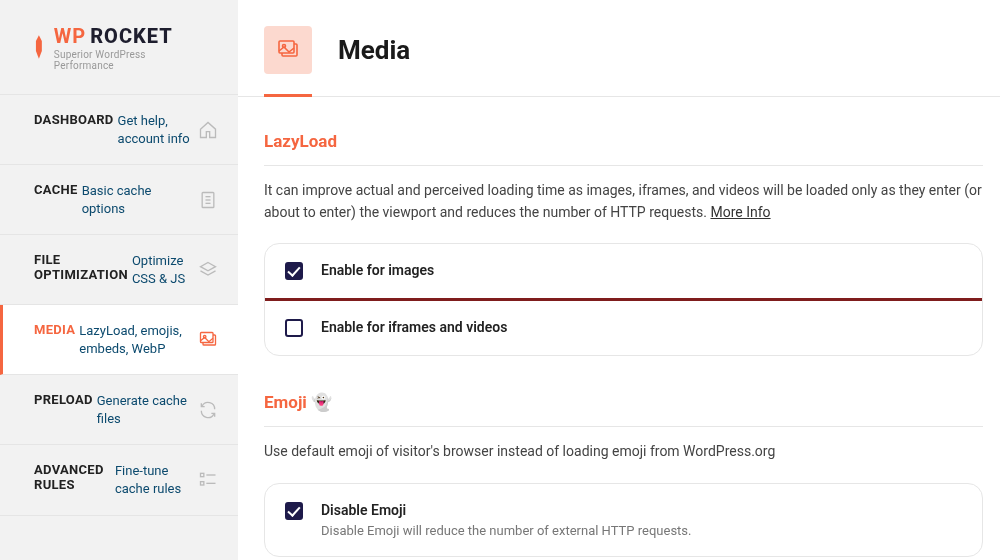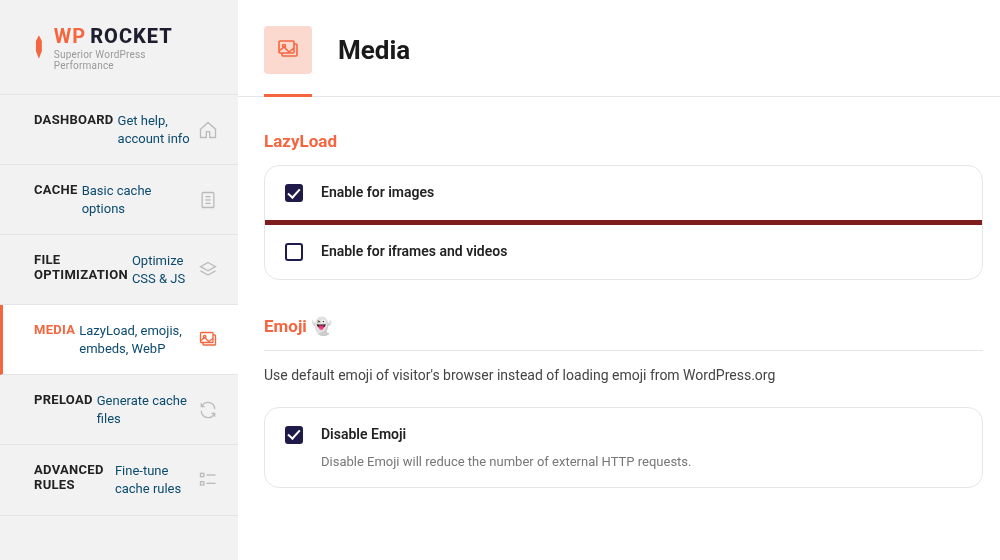--- a/index.html
+++ b/index.html
@@ -25,26 +25,26 @@
 .header-icon-box{width:48px;height:48px;background:#fcd9cf;border-radius:4px;display:flex;align-items:center;justify-content:center;margin-right:26px}
 .header-icon-box svg{color:#f56640}
 .header-title{font-size:26px;font-weight:700;color:#1a1a1a}
 .tab-underline{position:absolute;bottom:-1px;left:26px;width:48px;height:3px;background:#f56640}
 .content{padding:34px 17px 0 26px}
 .section-title{color:#f56640;font-size:17px;font-weight:700;margin-bottom:14px}
 .section-desc{color:#444;font-size:14px;line-height:1.55;padding-bottom:16px;border-top:1px solid #e6e6e6;padding-top:14px}
 .more-link{color:#333;text-decoration:underline;cursor:pointer}
 .options-box{border:1px solid #e6e6e6;border-radius:15px;margin-top:4px}
 .option-row{display:flex;align-items:flex-start;padding:18px 20px;gap:18px}
-.option-row+.option-row{border-top:5px solid #7f1d1d}
+.option-row+.option-row{border-top:3px solid #7f1d1d}
 .chk{width:18px;height:18px;border:2px solid #1e1a4a;border-radius:3px;flex-shrink:0;display:flex;align-items:center;justify-content:center;cursor:pointer}
 .chk.checked{background:#1e1a4a}
 .chk.checked::after{content:"";width:10px;height:5px;border-left:2px solid #fff;border-bottom:2px solid #fff;transform:rotate(-48deg) translate(1px,-1px)}
 .opt-label{font-size:14px;font-weight:600;color:#222}
-.opt-sub{font-size:13px;color:#777;margin-top:12px}
+.opt-sub{font-size:13px;color:#777;margin-top:5px}
 .section+.section{margin-top:36px}
 </style>
 </head>
 <body>
 
 <div class="sidebar">
   <div class="logo-wrap">
     <svg class="rocket-svg" viewBox="0 0 14 24">
         <path d="M7 0 L10 6 L10 16 L7 24 L4 16 L4 6 Z" fill="#f56640"></path>
       </svg>
@@ -134,20 +134,21 @@
           <polyline points="3,13 8,9 13,14 18,10"></polyline>
         </svg>
     </div>
     <div class="header-title">Media</div>
     <div class="tab-underline"></div>
   </div>
 
   <div class="content">
     <div class="section">
       <div class="section-title">LazyLoad</div>
+      <div class="section-desc"><span>It can improve actual and perceived loading time as images, iframes, and videos will be loaded only as they enter (or about to enter) the viewport and reduces the number of HTTP requests. </span><span class="more-link">More Info</span></div>
       <div class="options-box">
         <div class="option-row">
           <div class="chk checked"></div>
           <div class="opt-label">Enable for images</div>
         </div>
         <div class="option-row">
           <div class="chk"></div>
           <div class="opt-label">Enable for iframes and videos</div>
         </div>
       </div>

